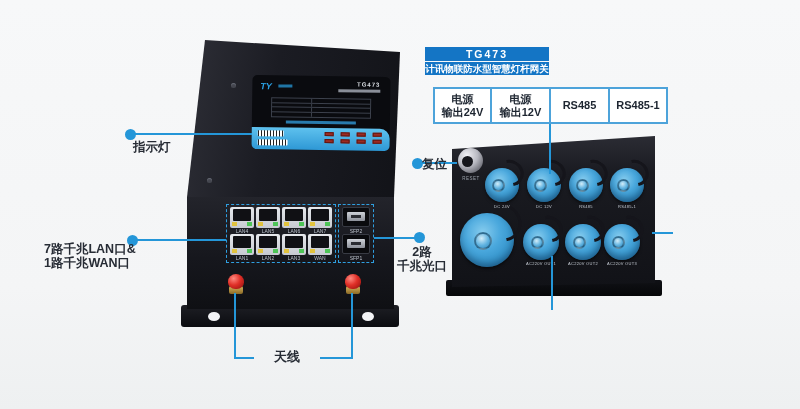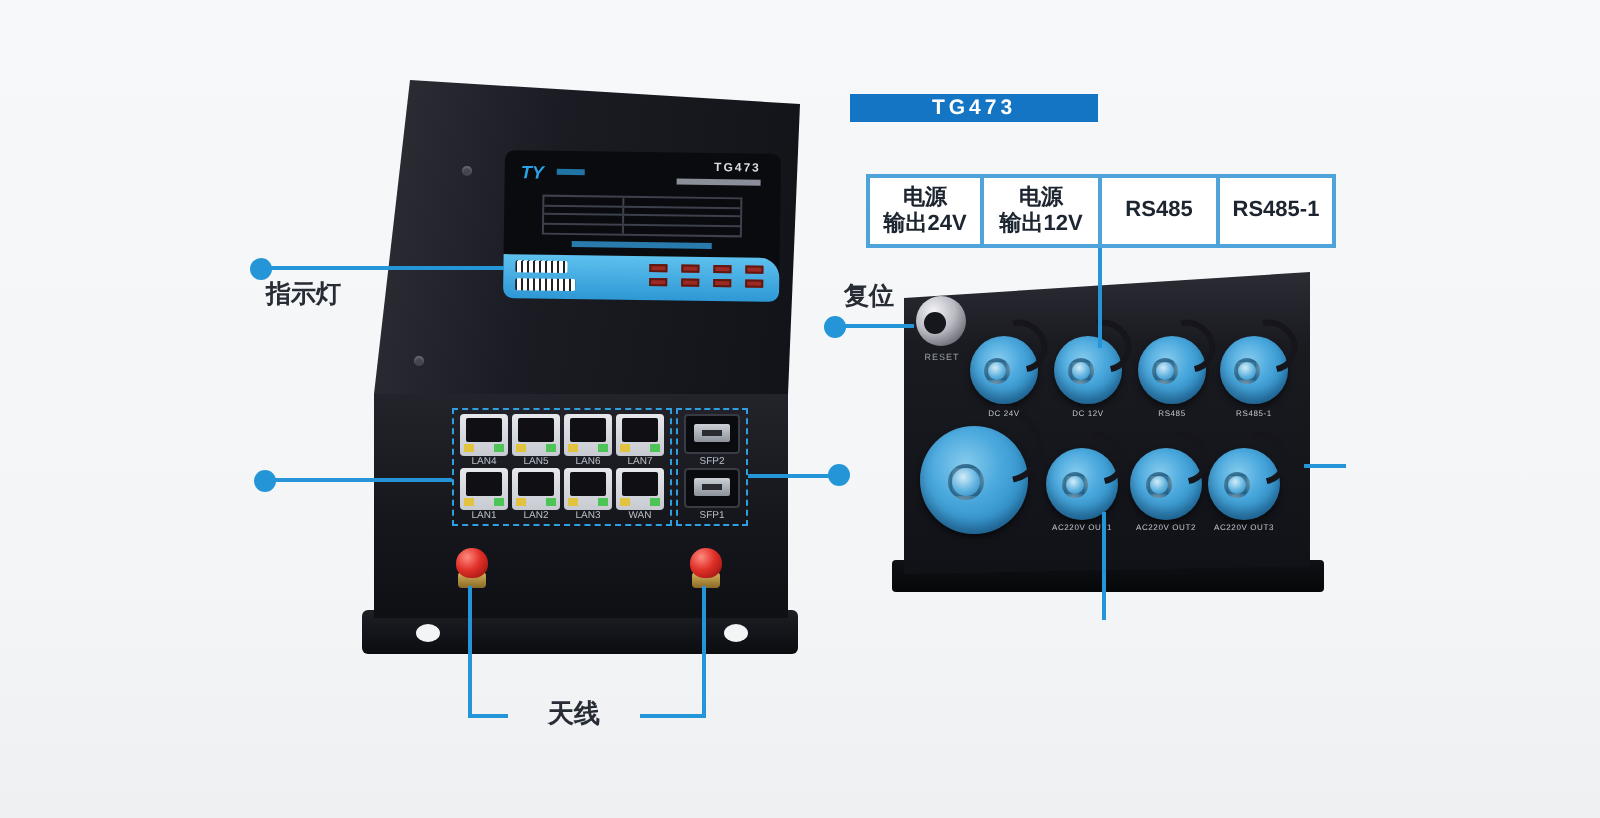--- a/index.html
+++ b/index.html
@@ -282,46 +282,51 @@
   </div>
   <div class="conn" style="left:604px;top:224px;width:36px;height:36px;">
     <span class="nub" style="left:8px;top:12px;width:13px;height:13px;"></span>
     <span class="strap" style="left:12px;top:-8px;width:28px;height:26px;"></span>
   </div>
   <div class="conn-lbl" style="left:521px;top:261px;width:40px;">AC220V OUT1</div>
   <div class="conn-lbl" style="left:563px;top:261px;width:40px;">AC220V OUT2</div>
   <div class="conn-lbl" style="left:602px;top:261px;width:40px;">AC220V OUT3</div>
 
   <div class="badge-model">TG473</div>
+  <div class="badge-sub">计讯物联防水型智慧灯杆网关</div>
 
   <div class="wbox small" style="left:433px;width:59px;">电源
 输出24V</div>
   <div class="wbox small" style="left:490px;width:61px;">电源
 输出12V</div>
   <div class="wbox small" style="left:549px;width:61px;">RS485</div>
   <div class="wbox small" style="left:608px;width:60px;">RS485-1</div>
 
 
   <div class="dot" style="left:125px;top:129px;"></div>
   <div class="hline" style="left:130px;top:133px;width:122px;"></div>
   <div class="lbl" style="left:133px;top:140px;">指示灯</div>
 
   <div class="dot" style="left:127px;top:235px;"></div>
   <div class="hline" style="left:132px;top:239px;width:94px;"></div>
+  <div class="lbl" style="left:44px;top:242px;">7路千兆LAN口&amp;
+1路千兆WAN口</div>
 
   <div class="hline" style="left:374px;top:237px;width:42px;"></div>
   <div class="dot" style="left:414px;top:232px;"></div>
+  <div class="lbl" style="left:391px;top:245px;width:62px;text-align:center;">2路
+千兆光口</div>
 
   <div class="vline" style="left:234px;top:293px;height:66px;"></div>
   <div class="vline" style="left:351px;top:293px;height:66px;"></div>
   <div class="hline" style="left:234px;top:357px;width:20px;"></div>
   <div class="hline" style="left:320px;top:357px;width:33px;"></div>
   <div class="lbl" style="left:256px;top:350px;width:62px;text-align:center;font-size:13px;">天线</div>
 
   <div class="dot" style="left:412px;top:158px;"></div>
   <div class="hline" style="left:417px;top:162px;width:40px;"></div>
-  <div class="lbl" style="left:422px;top:141px;">复位</div>
+  <div class="lbl" style="left:422px;top:157px;">复位</div>
 
   <div class="vline" style="left:549px;top:124px;height:50px;"></div>
   <div class="vline" style="left:551px;top:256px;height:54px;"></div>
   <div class="hline" style="left:652px;top:232px;width:21px;"></div>
 
 </div>
 
 </body></html>

